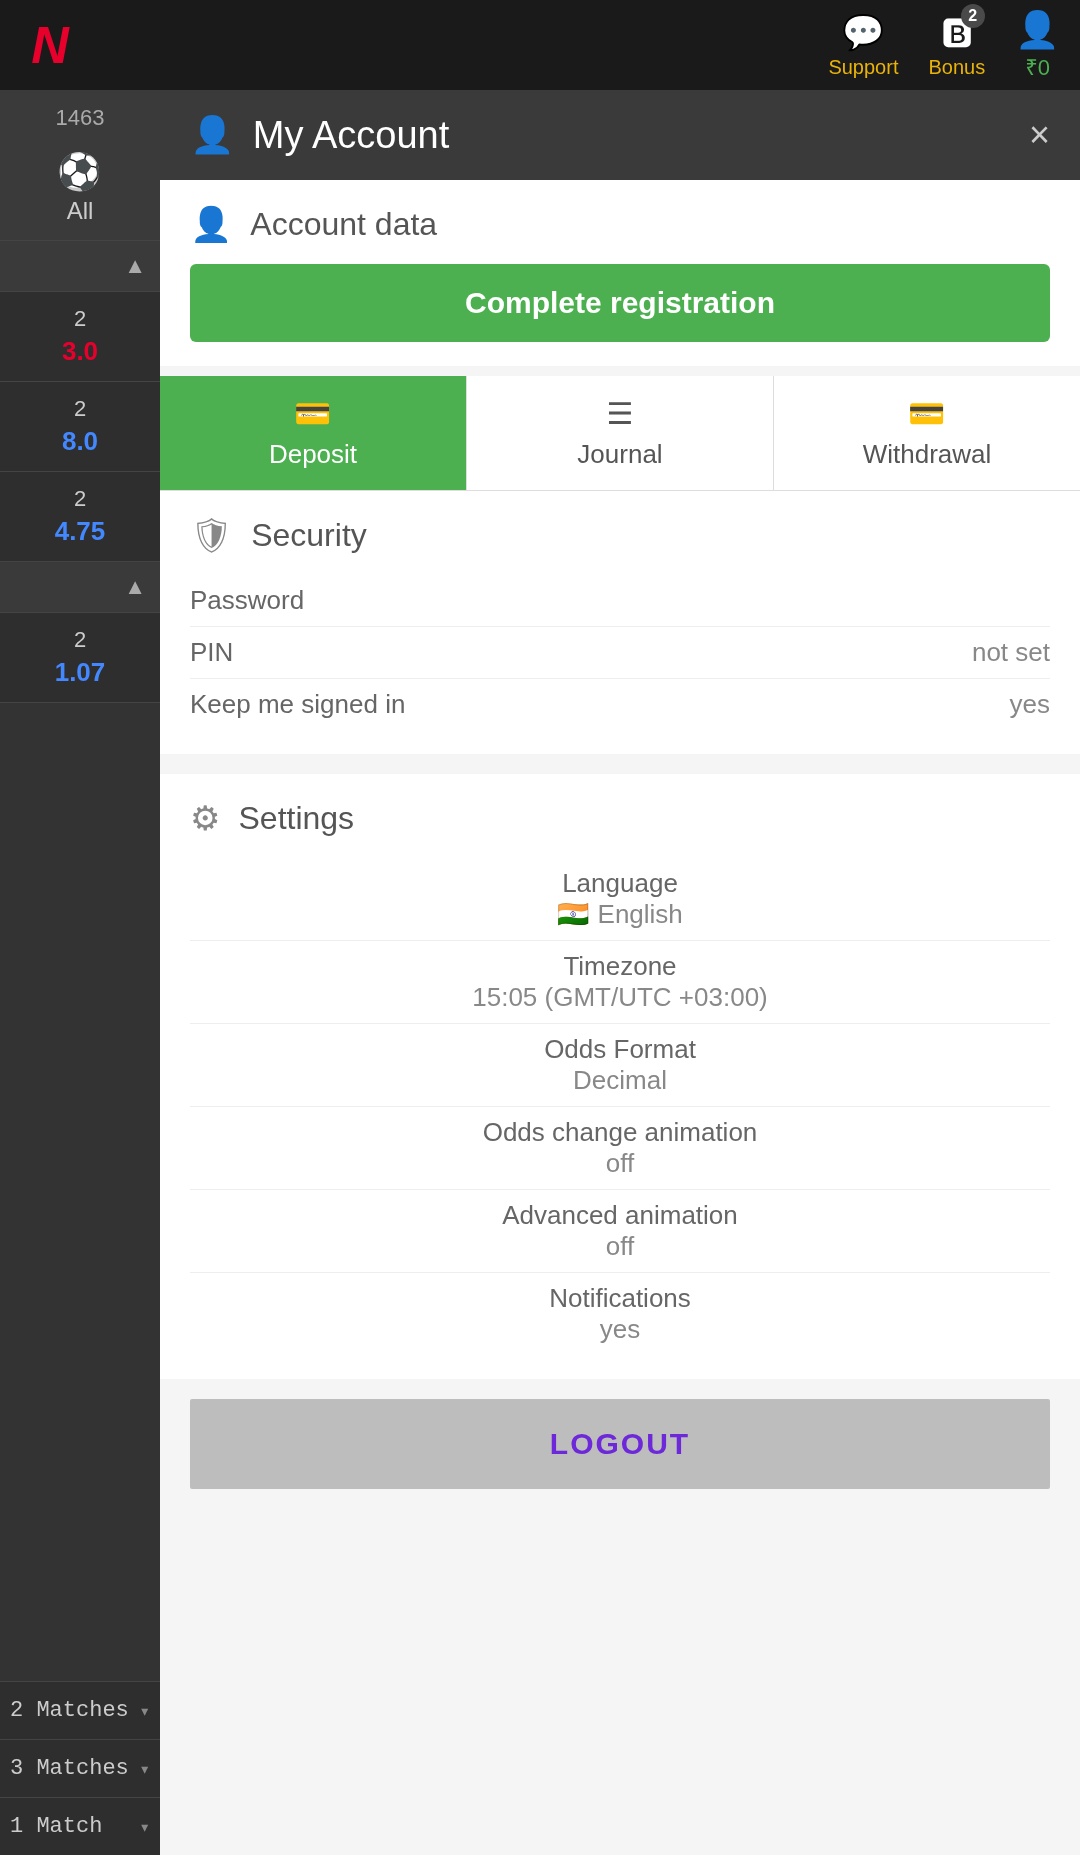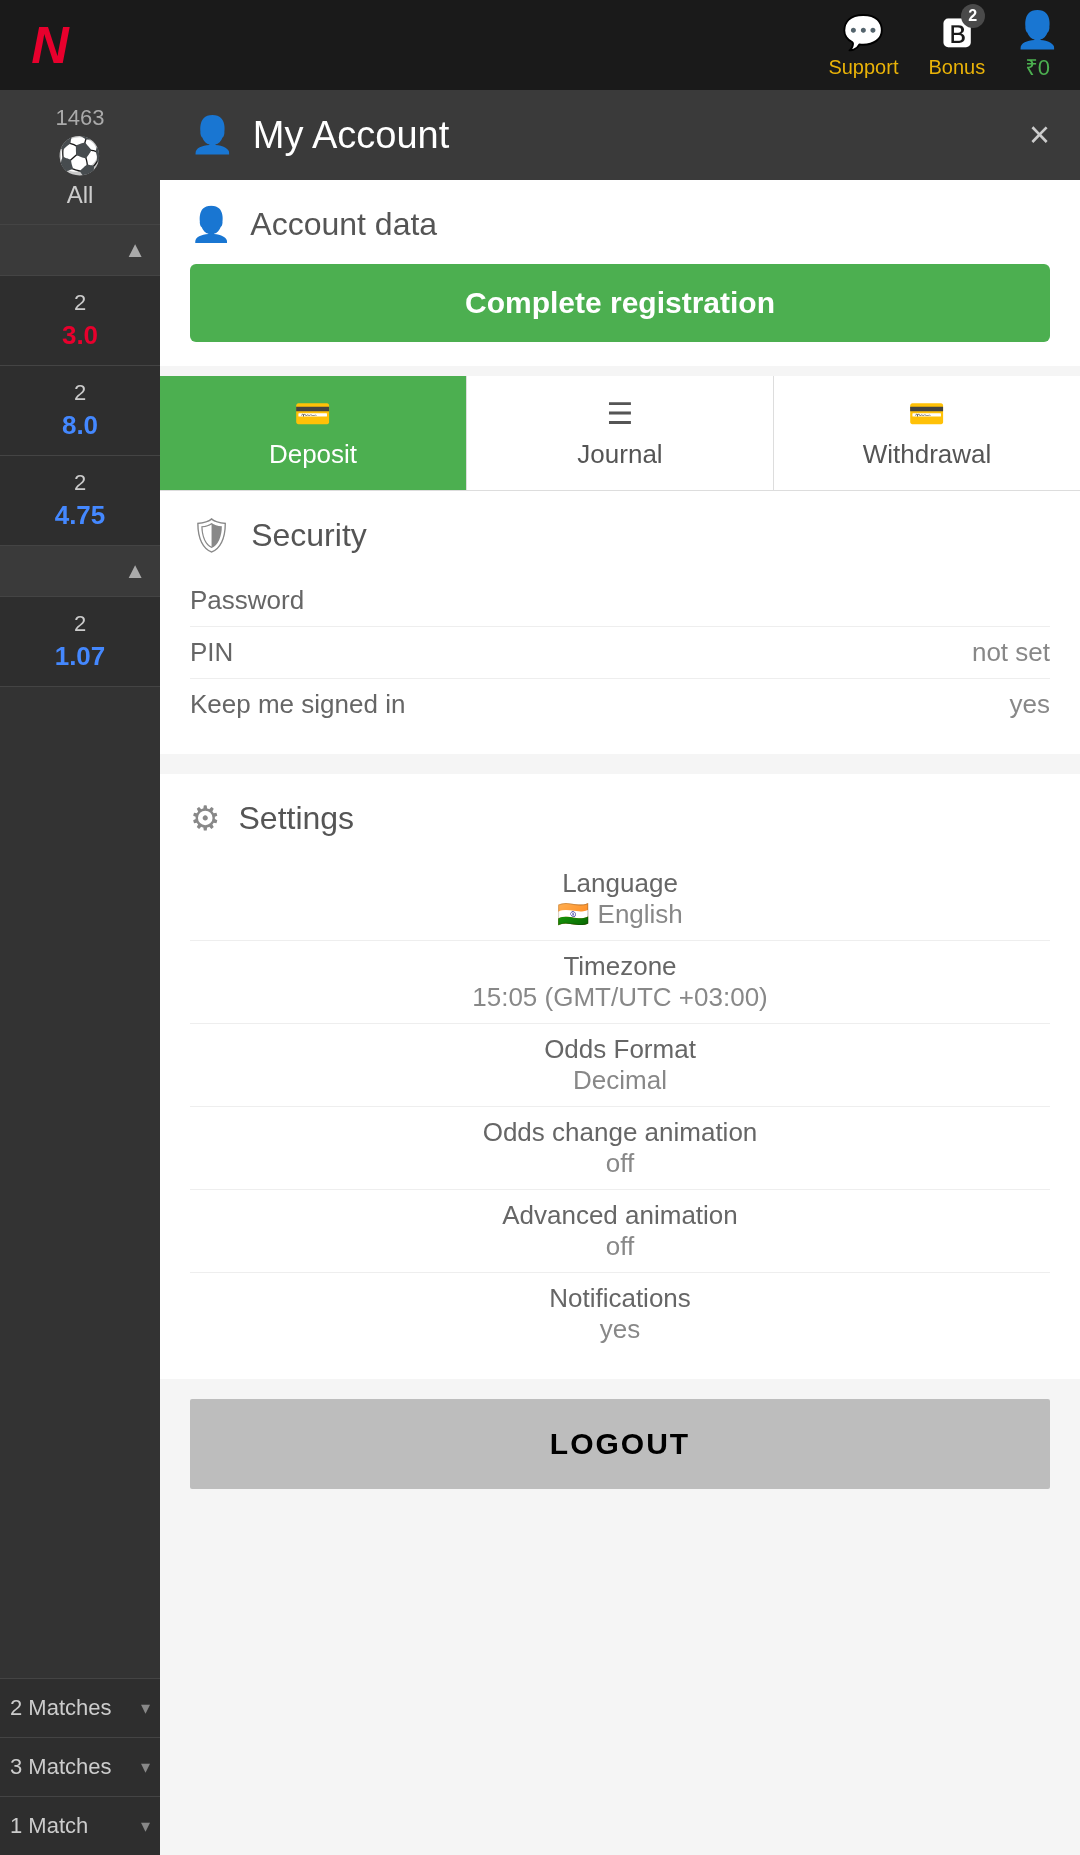--- a/index.html
+++ b/index.html
@@ -109,21 +109,21 @@
     }
     .sidebar-all {
       background: #3a3a3a;
       padding: 15px 10px;
       text-align: center;
       border-bottom: 1px solid #444;
     }
     .sidebar-count {
       color: #aaa;
       font-size: 22px;
-      margin-bottom: 4px;
+      margin-bottom: 20px;
     }
     .sidebar-icon {
       font-size: 36px;
       color: #888;
       margin-bottom: 4px;
     }
     .sidebar-all-label {
       color: #ccc;
       font-size: 24px;
     }
@@ -152,20 +152,21 @@
     .match-num {
       color: #ccc;
       font-size: 22px;
       margin-bottom: 4px;
     }
     .match-odds-red { color: #e8002d; font-size: 26px; font-weight: bold; }
     .match-odds-blue { color: #4488ff; font-size: 26px; font-weight: bold; }
 
     .sidebar-bottom {
       margin-top: auto;
+      font-family: Liberation Mono, monospace;
     }
     .sidebar-multiline {
       background: #2e2e2e;
       padding: 16px 10px;
       text-align: left;
       border-top: 1px solid #444;
       cursor: pointer;
       display: flex;
       justify-content: space-between;
       align-items: center;
@@ -338,21 +339,21 @@
     .flag-emoji { font-size: 26px; }
 
     
     .logout-section {
       padding: 20px 30px 40px;
     }
     .logout-btn {
       display: block;
       width: 100%;
       background: #bdbdbd;
-      color: #000000;
+      color: #6d28d9;
       font-size: 30px;
       font-weight: 600;
       letter-spacing: 2px;
       padding: 28px;
       text-align: center;
       border: none;
       cursor: pointer;
       border-radius: 2px;
     }
   </style>

